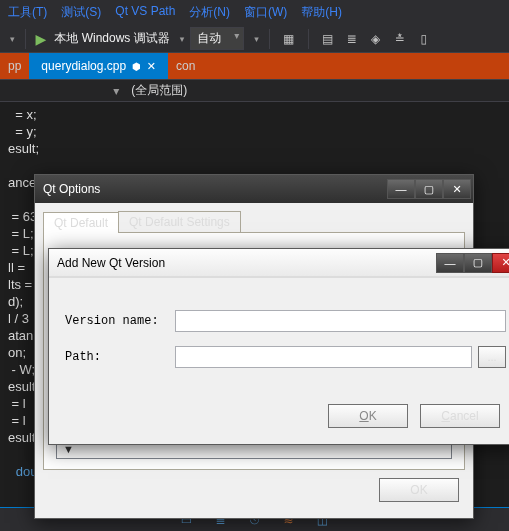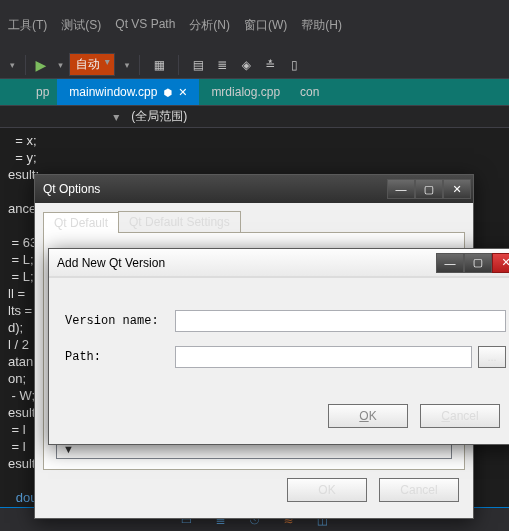--- a/index.html
+++ b/index.html
@@ -2,33 +2,33 @@
 <html><head>
 <meta charset="utf-8">
 <style>
   * { box-sizing: border-box; font-family: "Segoe UI", Tahoma, sans-serif; }
   body {
     margin: 0; width: 509px; height: 531px;
     background: #2d2d30; color: #dcdcdc; font-size: 12px;
     position: relative; overflow: hidden;
   }
   
-  .menubar { display: flex; gap: 14px; padding: 17px 8px; background: #2d2d30; color: #a3a3a3; }
+  .menubar { display: flex; gap: 14px; padding: 4px 8px; background: #2d2d30; color: #3b82f6; }
   .menubar span { cursor: default; }
   
   .toolbar { display: flex; align-items: center; gap: 6px; padding: 2px 6px; background: #2d2d30; border-bottom: 1px solid #3f3f46;}
   .sep { width:1px; height:20px; background:#3f3f46; margin:0 4px;}
   .play { color:#7CBB5E; font-size:14px; margin-right:2px;}
   .debug-label { color:#f1f1f1; }
   .dropdown-arrow { color:#999; font-size:9px; margin-left:4px;}
-  .combo { background:#c2410c; border:1px solid #3f3f46; padding:2px 14px 2px 6px; color:#f1f1f1; position:relative;}
+  .combo { background:#404040; border:1px solid #3f3f46; padding:2px 22px 2px 6px; color:#f1f1f1; position:relative;}
   .combo::after{content:"▾"; position:absolute; right:4px; top:2px; color:#999; font-size:10px;}
   .tool-icon { width:18px; height:18px; display:flex; align-items:center; justify-content:center; color:#c0c0c0;}
   
-  .tabstrip { display:flex; background:#0f766e; border-bottom:1px solid #3f3f46;padding-left:28px; }
+  .tabstrip { display:flex; background:#c2410c; border-bottom:1px solid #3f3f46; }
   .tab { padding:6px 12px; color:#cccccc; display:flex; align-items:center; gap:6px;}
   .tab.active { background:#007acc; color:#fff;}
   .tab .pin { font-size:10px;}
   .tab .close { font-size:11px;}
   .tab.overflow { color:#cccccc; padding:6px 8px;}
   
   .scopebar { display:flex; align-items:center; background:#252526; border-bottom:1px solid #3f3f46; padding:2px 0;}
   .scopebar .spacer{flex:1;}
   .scopebar .divbtn{width:18px; text-align:center; color:#999;}
   .scopebar .scope{color:#dcdcdc; padding-left:6px;}
@@ -75,41 +75,41 @@
   <span>Qt VS Path</span>
   <span>分析(N)</span>
   <span>窗口(W)</span>
   <span>帮助(H)</span>
 </div>
 
 <div class="toolbar">
   <span class="dropdown-arrow">▾</span>
   <div class="sep"></div>
   <span class="play">▶</span>
+  <span class="debug-label">本地 Windows 调试器</span>
   <span class="dropdown-arrow">▾</span>
   <div class="combo">自动</div>
   <span class="dropdown-arrow">▾</span>
   <div class="sep"></div>
   <div class="tool-icon">▦</div>
   <div class="sep"></div>
   <div class="tool-icon">▤</div>
   <div class="tool-icon">≣</div>
   <div class="tool-icon">◈</div>
   <div class="tool-icon">≛</div>
   <div class="tool-icon">▯</div>
 </div>
 
 <div class="tabstrip">
   <div class="tab overflow">pp</div>
   <div class="tab active">
-    <span>mainwindow.cpp</span>
+    <span>querydialog.cpp</span>
     <span class="pin">⬢</span>
     <span class="close">✕</span>
   </div>
-  <div class="tab">mrdialog.cpp</div>
   <div class="tab overflow">con</div>
 </div>
 
 <div class="scopebar">
   <div class="spacer"></div>
   <div class="divbtn">▾</div>
   <div class="scope">(全局范围)</div>
   <div class="spacer" style="flex:3"></div>
 </div>
 
@@ -118,21 +118,21 @@
 <span>esult;</span>
 <span></span>
 <span>ancel</span>
 <span></span>
 <span> = 63</span>
 <span> = L;</span>
 <span> = L;</span>
 <span>ll =</span>
 <span>lts =</span>
 <span>d);</span>
-<span>l / 2</span>
+<span>l / 3</span>
 <span>atan(</span>
 <span>on;</span>
 <span> - W;</span>
 <span>esult</span>
 <span> = l</span>
 <span> = l</span>
 <span>esult</span>
 <span></span>
  <span class="kw">doub</span></div>
 
@@ -159,21 +159,20 @@
       <div class="wintab inactive">Qt Default Settings</div>
     </div>
     <div class="panel">
       <div style="height:190px"></div>
       <div class="default-line">
         <span>▼</span>
       </div>
     </div>
     <div class="btnrow">
       <div class="winbutton">OK</div>
-      <div class="winbutton">Cancel</div>
     </div>
   </div>
 </div>
 
 <div id="dlg-add" class="dialog">
   <div class="titlebar light" style="background:linear-gradient(#fdfdfd,#eaeaea);">
     <span class="t-title">Add New Qt Version</span>
     <div class="winbtns">
       <div class="winbtn">—</div>
       <div class="winbtn">▢</div>

